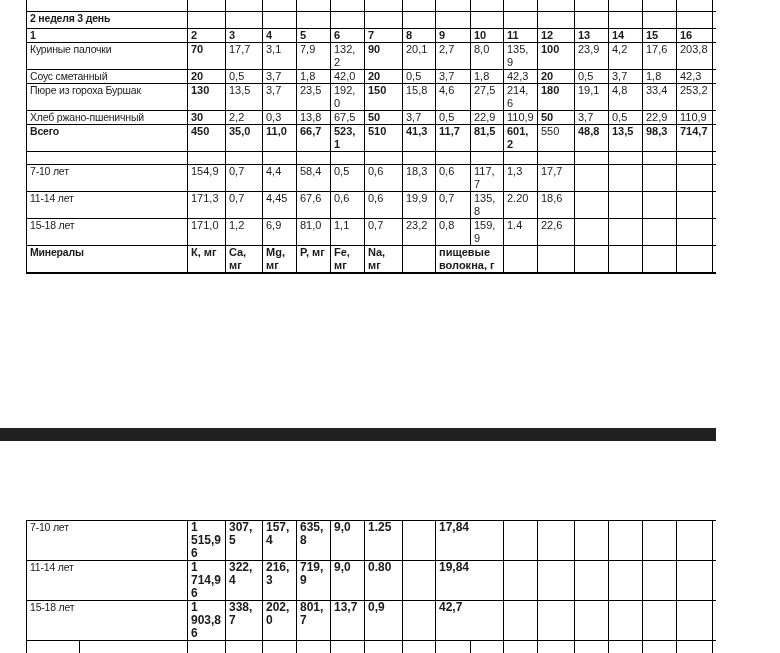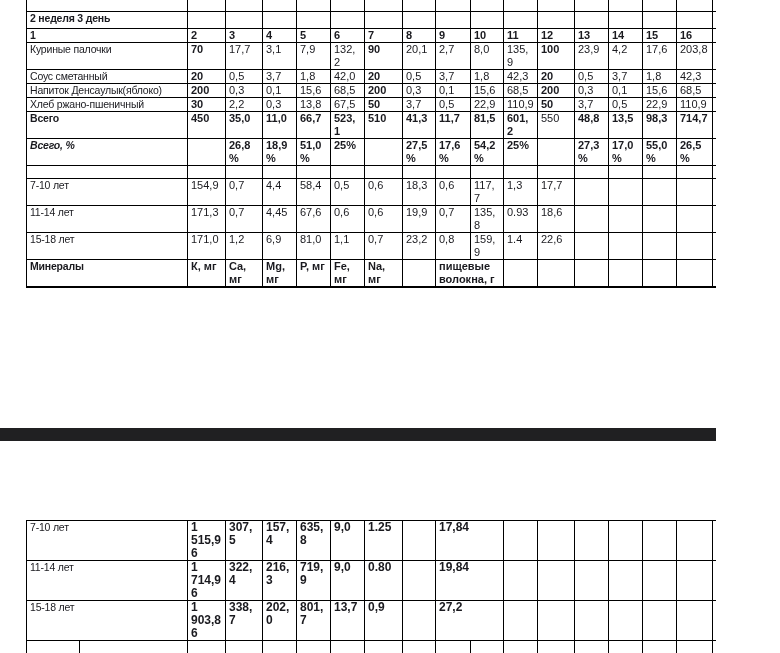--- a/index.html
+++ b/index.html
@@ -144,36 +144,36 @@
           <td>1,8</td>
           <td>42,3</td>
           <td class="b">20</td>
           <td>0,5</td>
           <td>3,7</td>
           <td>1,8</td>
           <td>42,3</td>
           <td></td>
         </tr>
         <tr>
-          <td>Напиток Денсаулык(яблоко)</td>
-          <td class="b">200</td>
-          <td>0,3</td>
-          <td>0,1</td>
-          <td>15,6</td>
-          <td>68,5</td>
-          <td class="b">200</td>
-          <td>0,3</td>
-          <td>0,1</td>
-          <td>15,6</td>
-          <td>68,5</td>
-          <td class="b">200</td>
-          <td>0,3</td>
-          <td>0,1</td>
-          <td>15,6</td>
-          <td>68,5</td>
+          <td>Пюре из гороха Буршак</td>
+          <td class="b">130</td>
+          <td>13,5</td>
+          <td>3,7</td>
+          <td>23,5</td>
+          <td>192,0</td>
+          <td class="b">150</td>
+          <td>15,8</td>
+          <td>4,6</td>
+          <td>27,5</td>
+          <td>214,6</td>
+          <td class="b">180</td>
+          <td>19,1</td>
+          <td>4,8</td>
+          <td>33,4</td>
+          <td>253,2</td>
           <td></td>
         </tr>
         <tr>
           <td>Хлеб ржано-пшеничный</td>
           <td class="b">30</td>
           <td>2,2</td>
           <td>0,3</td>
           <td>13,8</td>
           <td>67,5</td>
           <td class="b">50</td>
@@ -200,39 +200,20 @@
           <td class="b">11,7</td>
           <td class="b">81,5</td>
           <td class="b">601,2</td>
           <td>550</td>
           <td class="b">48,8</td>
           <td class="b">13,5</td>
           <td class="b">98,3</td>
           <td class="b">714,7</td>
           <td></td>
         </tr>
-        <tr>
-          <td class="b i">Всего, %</td>
-          <td></td>
-          <td class="b">26,8 %</td>
-          <td class="b">18,9 %</td>
-          <td class="b">51,0 %</td>
-          <td class="b">25%</td>
-          <td></td>
-          <td class="b">27,5 %</td>
-          <td class="b">17,6 %</td>
-          <td class="b">54,2 %</td>
-          <td class="b">25%</td>
-          <td></td>
-          <td class="b">27,3 %</td>
-          <td class="b">17,0 %</td>
-          <td class="b">55,0 %</td>
-          <td class="b">26,5 %</td>
-          <td></td>
-        </tr>
         <tr class="spacer">
           <td></td>
           <td></td>
           <td></td>
           <td></td>
           <td></td>
           <td></td>
           <td></td>
           <td></td>
           <td></td>
@@ -268,21 +249,21 @@
           <td>11-14 лет</td>
           <td>171,3</td>
           <td>0,7</td>
           <td>4,45</td>
           <td>67,6</td>
           <td>0,6</td>
           <td>0,6</td>
           <td>19,9</td>
           <td>0,7</td>
           <td>135,8</td>
-          <td>0.93</td>
+          <td>2.20</td>
           <td>18,6</td>
           <td></td>
           <td></td>
           <td></td>
           <td></td>
           <td></td>
         </tr>
         <tr>
           <td>15-18 лет</td>
           <td>171,0</td>
@@ -385,21 +366,21 @@
         </tr>
         <tr>
           <td colspan="2">15-18 лет</td>
           <td class="b">1 903,86</td>
           <td class="b">338,7</td>
           <td class="b">202,0</td>
           <td class="b">801,7</td>
           <td class="b">13,7</td>
           <td class="b">0,9</td>
           <td></td>
-          <td class="b" colspan="2">27,2</td>
+          <td class="b" colspan="2">42,7</td>
           <td></td>
           <td></td>
           <td></td>
           <td></td>
           <td></td>
           <td></td>
           <td></td>
         </tr>
         <tr class="partial">
           <td></td>

